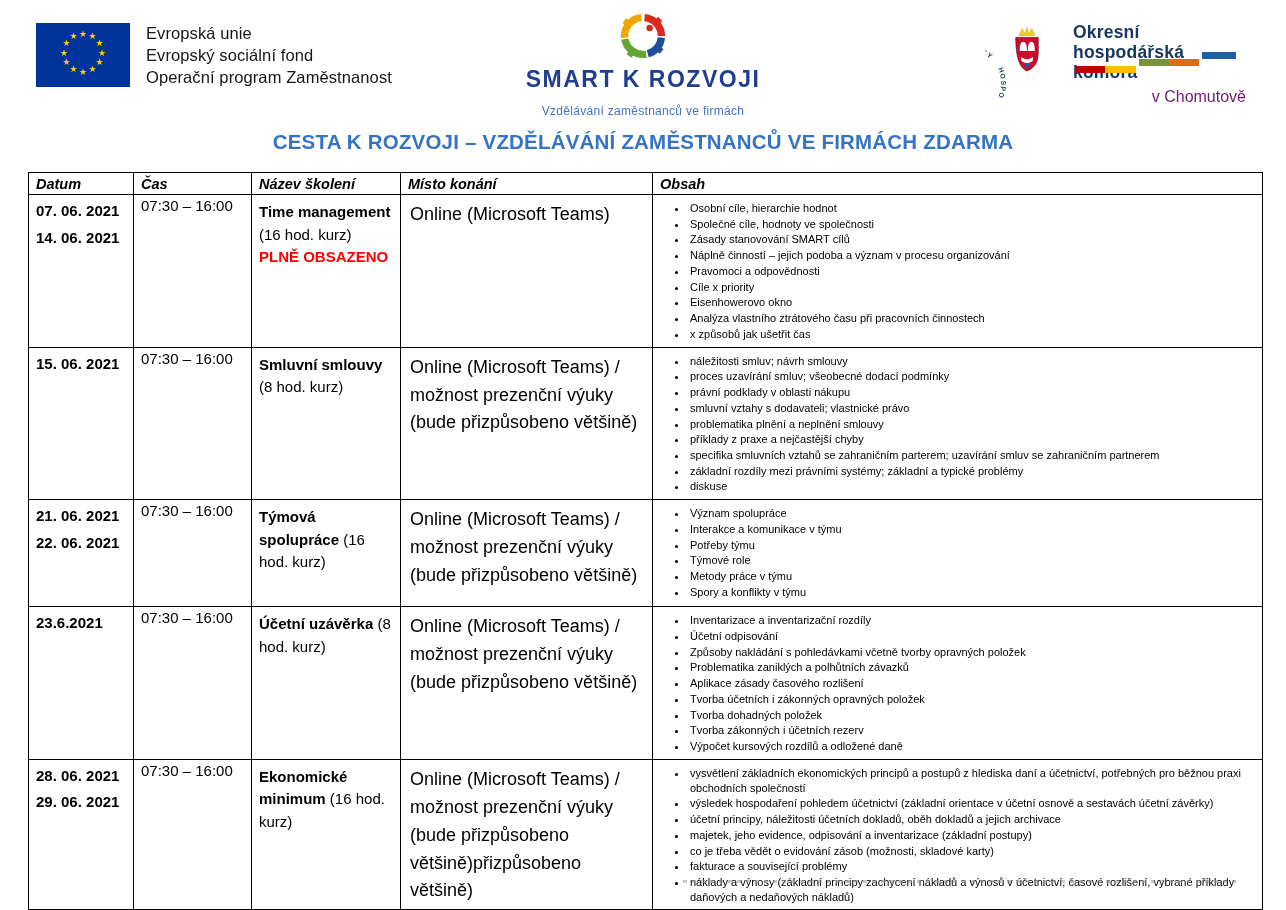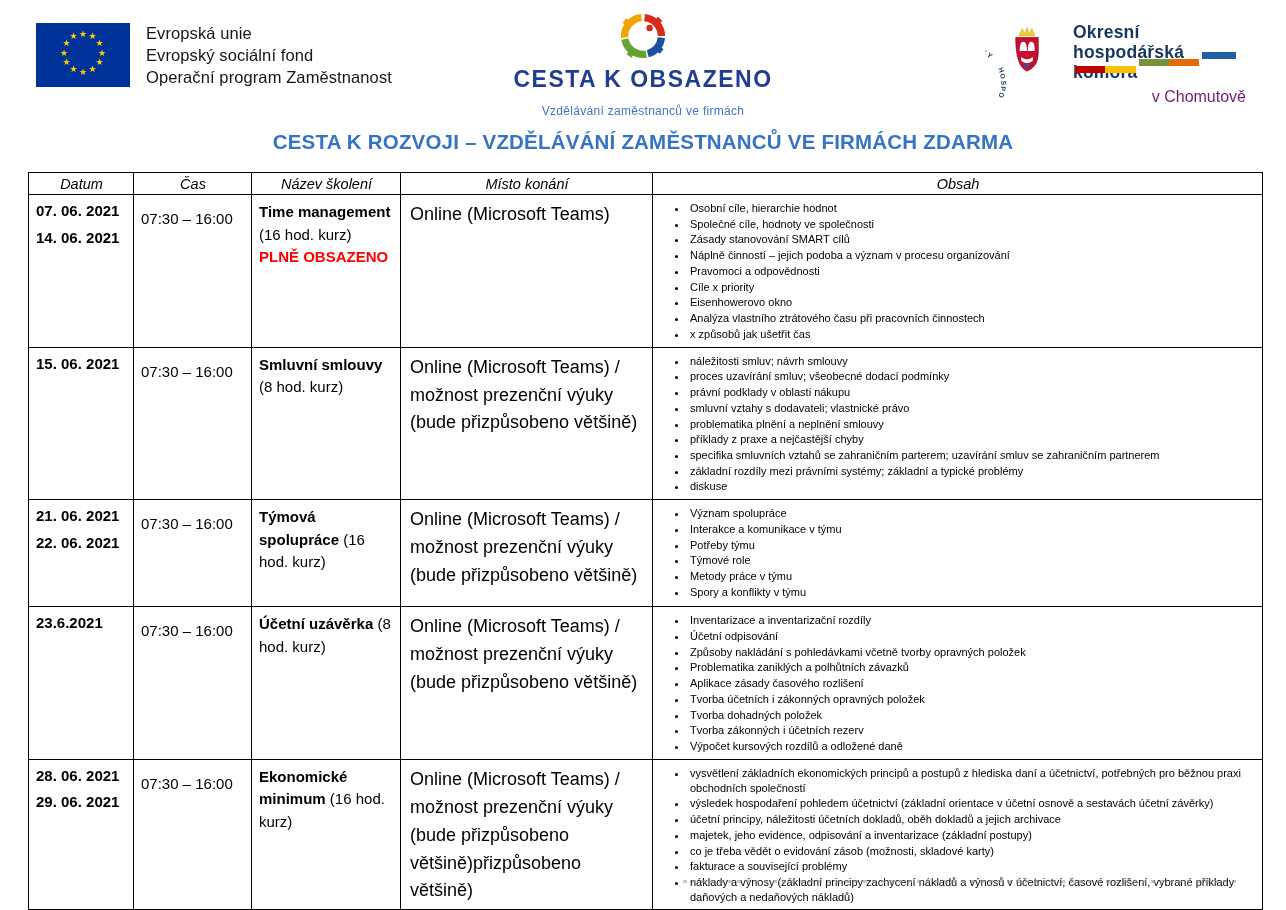--- a/index.html
+++ b/index.html
@@ -42,26 +42,26 @@
     position:absolute; left:28px; top:172px; width:1234px;
     border-collapse:collapse; table-layout:fixed;
   }
   .schedule col.c-date  { width:105px; }
   .schedule col.c-time  { width:118px; }
   .schedule col.c-name  { width:149px; }
   .schedule col.c-place { width:252px; }
   .schedule col.c-obsah { width:610px; }
   .schedule th, .schedule td { border:1px solid #000; vertical-align:top; padding:3px 6px 4px 7px; }
   .schedule th {
-    font-style:italic; font-weight:normal; font-size:14.5px; text-align:center;
+    font-style:italic; font-weight:bold; font-size:14.5px; text-align:left;
     height:22px; padding-top:2px; padding-bottom:2px; vertical-align:middle;
   }
   td.cell-date { font-weight:bold; font-size:15px; line-height:1.3; padding-top:6px; }
   .date-line { margin-bottom:7px; }
-  td.cell-time { font-size:15px; padding-top:15px; }
+  td.cell-time { font-size:15px; padding-top:2px; }
   td.cell-name { font-size:15px; line-height:1.5; padding-top:6px; }
   .course-name { font-weight:bold; }
   .course-alert { color:#FF0000; font-weight:bold; }
   td.cell-place { font-size:18px; line-height:1.55; padding-top:6px; padding-left:9px; }
   td.cell-obsah { font-size:11px; }
   ul.content-list { margin:3px 0 0 0; padding-left:17px; }
   ul.content-list li { line-height:1.34; margin:1px 11px; padding-left:2px; }
 
   
   .cutoff-hint {
@@ -114,21 +114,21 @@
         </g>
       <g transform="translate(-16.6,23.8) rotate(-145)">
           <rect x="-4" y="-4" width="8" height="8" fill="#63A532"></rect>
         </g>
       <g transform="translate(22.2,18.6) rotate(130)">
           <rect x="-4" y="-4" width="8" height="8" fill="#1D4F9A"></rect>
         </g>
       <circle cx="9" cy="-11" r="4.4" fill="#D92B1C"></circle>
     </g>
   </svg>
-  <div class="logo-title">CESTA K OBSAZENO</div>
+  <div class="logo-title">SMART K ROZVOJI</div>
   <div class="logo-sub">Vzdělávání zaměstnanců ve firmách</div>
 </div>
 
 <div class="chamber-block">
   <svg class="seal-svg" viewBox="-43 -43 86 86">
     <defs>
       <path id="sealCircle" d="M -29.9 13.9 A 33 33 0 1 1 -29.91 13.88"></path>
     </defs>
     <text font-size="7" font-weight="bold" fill="#17365D" letter-spacing="1.1" font-family="Liberation Sans, sans-serif">
       <textPath href="#sealCircle">HOSPODÁŘSKÁ KOMORA ČESKÉ REPUBLIKY</textPath>

